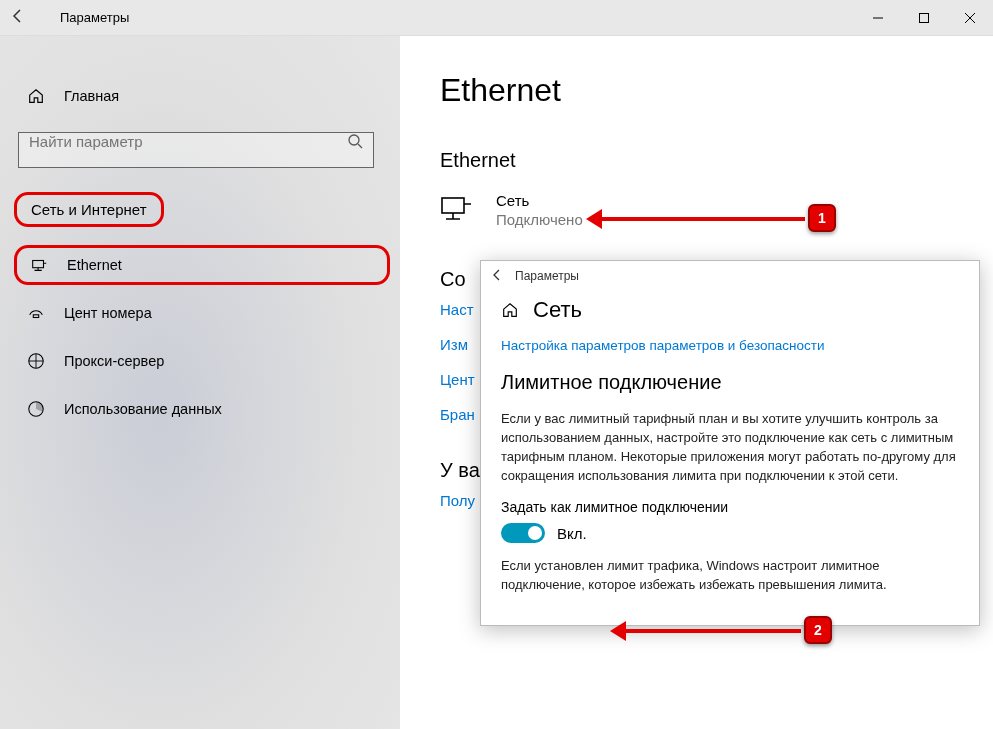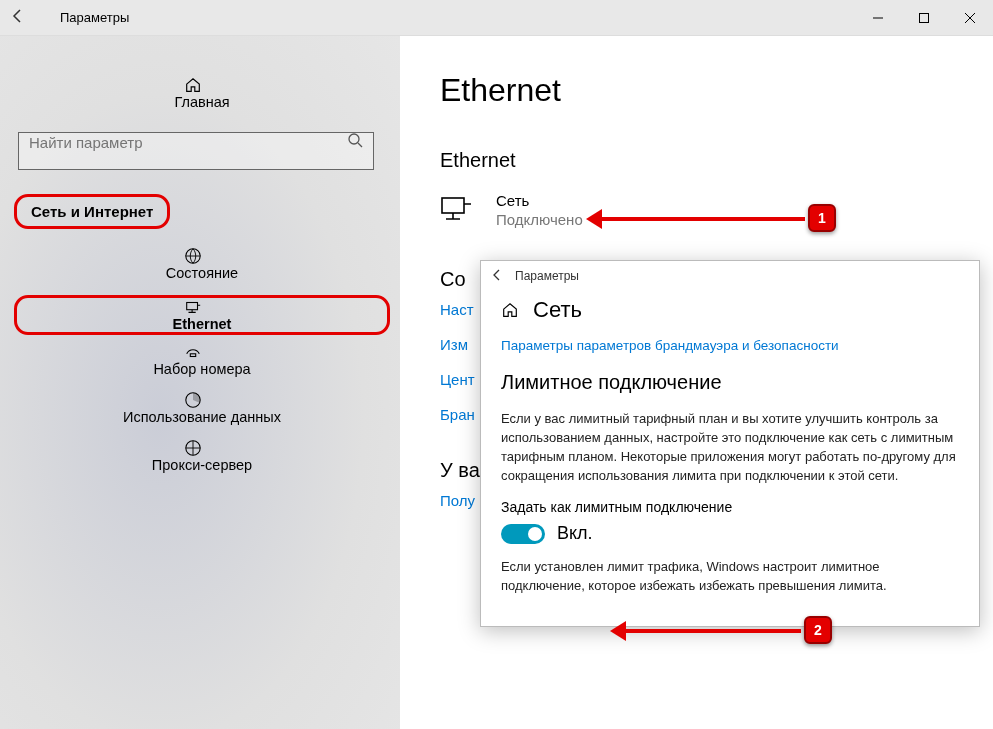--- a/index.html
+++ b/index.html
@@ -13,30 +13,30 @@
 .win-controls { display: flex; }
 .win-btn { width: 46px; height: 36px; display: flex; align-items: center; justify-content: center; cursor: pointer; }
 .win-btn svg { width: 10px; height: 10px; }
 
 
 .main { display: flex; height: calc(100% - 36px); }
 .sidebar { width: 400px; padding: 40px 10px 0 14px; background: radial-gradient(ellipse at 40% 55%, rgba(120,130,170,0.25), rgba(200,200,200,0.2) 60%, #e6e6e6 100%), #e6e6e6; position: relative; }
 .content { flex: 1; padding: 36px 40px 0 40px; position: relative; background: #fff; }
 
 
-.home-item, .sidebar-item { display: flex; align-items: center; height: 40px; padding: 0 12px; cursor: pointer; border-radius: 2px; flex-direction: column; }
+.home-item, .sidebar-item { display: flex; align-items: center; height: 40px; padding: 0 12px; cursor: pointer; border-radius: 2px; }
 .home-item .icon, .sidebar-item .icon { width: 20px; display: flex; justify-content: center; margin-right: 18px; }
 .sidebar-item-label, .home-label { font-size: 14.5px; }
 .search-wrap { margin: 16px 16px 24px 4px; }
-.search-box { display: flex; align-items: flex-end; border: 1px solid #666; background: rgba(255,255,255,0.35); height: 36px; padding: 18px 10px; gap: 16px; }
+.search-box { display: flex; align-items: flex-start; border: 1px solid #666; background: rgba(255,255,255,0.35); height: 36px; padding: 0 10px; gap: 16px; }
 .search-input { flex: 1; border: none; background: transparent; outline: none; font-size: 15px; color: #555; }
 .search-icon { color: #444; }
 
 .section-header { font-size: 15px; padding: 6px 14px; margin-bottom: 12px; display: inline-block; }
-.red-box { border: 3px solid #e30000; border-radius: 14px; font-weight: bold; }
+.red-box { border: 3px solid #e30000; border-radius: 14px; }
 
 .nav-list { margin-top: 6px; }
 .nav-list .sidebar-item { margin-bottom: 8px; }
 
 
 h1.page-title { font-size: 32px; font-weight: 400; margin-bottom: 40px; }
 h2.sub { font-size: 20px; font-weight: 400; margin-bottom: 20px; }
 
 .net-entry { display: flex; align-items: flex-start; gap: 22px; margin-bottom: 40px; }
 .net-entry .icon { width: 34px; padding-top: 2px; }
@@ -53,21 +53,21 @@
 .popup-body { padding: 6px 20px 16px 20px; }
 .popup-head { display: flex; align-items: center; gap: 14px; margin-bottom: 14px; }
 .popup-head .icon { width: 18px; }
 .popup-head h2 { font-size: 22px; font-weight: 400; }
 .popup .plink { color: #0078d4; font-size: 13.5px; cursor: pointer; }
 .popup h3 { font-size: 20px; font-weight: 400; margin-top: 18px; margin-bottom: 16px; }
 .popup p { font-size: 13px; line-height: 1.45; color: #222; margin-bottom: 14px; }
 .toggle-row { display: flex; align-items: center; gap: 12px; margin-bottom: 14px; }
 .toggle { width: 44px; height: 20px; background: #0099bc; border-radius: 10px; position: relative; cursor: pointer; }
 .toggle::after { content: ""; position: absolute; right: 3px; top: 3px; width: 14px; height: 14px; background: #fff; border-radius: 50%; }
-.toggle-label { font-size: 18px; }
+.toggle-label { font-size: 15px; }
 .toggle-caption { font-size: 14px; margin-bottom: 8px; }
 
 
 .arrow { position: absolute; height: 4px; background: #e30000; }
 .arrow::before { content: ""; position: absolute; left: -14px; top: -8px; border: 10px solid transparent; border-right: 16px solid #e30000; }
 .badge { position: absolute; width: 28px; height: 28px; background: #e30000; border: 2px solid #900; border-radius: 6px; color: #fff; font-weight: bold; font-size: 14px; display: flex; align-items: center; justify-content: center; box-shadow: 0 2px 4px rgba(0,0,0,0.4); }
 
 .icon svg { display: block; }
 </style>
 </head>
@@ -120,69 +120,60 @@
               <circle cx="7" cy="7" r="5" stroke="#555" stroke-width="1.3" fill="none"></circle>
               <path d="M11 11 L15 15" stroke="#555" stroke-width="1.3"></path>
             </svg>
         </span>
       </div>
     </div>
 
     <div class="section-header red-box">Сеть и Интернет</div>
 
     <div class="nav-list">
-      <div class="sidebar-item">
-        <span class="icon">
-          <svg width="18" height="18" viewBox="0 0 20 20">
-              <circle cx="10" cy="10" r="8" stroke="#000" fill="none" stroke-width="1.2"></circle>
-              <path d="M2 10 H18 M10 2 C6 6 6 14 10 18 M10 2 C14 6 14 14 10 18" stroke="#000" fill="none" stroke-width="1"></path>
-            </svg>
-        </span>
-        <span class="sidebar-item-label">Состояние</span>
-      </div>
 
       <div class="sidebar-item red-box" style="border-radius:14px;">
         <span class="icon">
           <svg width="18" height="18" viewBox="0 0 20 20">
               <rect x="3" y="5" width="12" height="8" stroke="#000" fill="none" stroke-width="1.2"></rect>
               <path d="M15 8 H18 M9 13 V16 M5 16 H13" stroke="#000" stroke-width="1.2"></path>
             </svg>
         </span>
         <span class="sidebar-item-label">Ethernet</span>
       </div>
 
       <div class="sidebar-item">
         <span class="icon">
           <svg width="18" height="18" viewBox="0 0 20 20">
               <path d="M3 12 C6 6 14 6 17 12" stroke="#000" fill="none" stroke-width="1.3"></path>
               <rect x="7" y="12" width="6" height="3" stroke="#000" fill="none" stroke-width="1.2"></rect>
             </svg>
         </span>
-        <span class="sidebar-item-label">Набор номера</span>
-      </div>
-
+        <span class="sidebar-item-label">Цент номера</span>
+      </div>
+
+
+      <div class="sidebar-item">
+        <span class="icon">
+          <svg width="18" height="18" viewBox="0 0 20 20">
+              <circle cx="10" cy="10" r="8" stroke="#000" fill="none" stroke-width="1.2"></circle>
+              <path d="M2 10 H18 M10 2 V18" stroke="#000" stroke-width="1"></path>
+            </svg>
+        </span>
+        <span class="sidebar-item-label">Прокси-сервер</span>
+      </div>
 
       <div class="sidebar-item">
         <span class="icon">
           <svg width="18" height="18" viewBox="0 0 20 20">
               <circle cx="10" cy="10" r="8" stroke="#000" fill="none" stroke-width="1.2"></circle>
               <path d="M10 2 A8 8 0 0 1 17 13 L10 10 Z" fill="#000" opacity="0.25"></path>
             </svg>
         </span>
         <span class="sidebar-item-label">Использование данных</span>
-      </div>
-
-      <div class="sidebar-item">
-        <span class="icon">
-          <svg width="18" height="18" viewBox="0 0 20 20">
-              <circle cx="10" cy="10" r="8" stroke="#000" fill="none" stroke-width="1.2"></circle>
-              <path d="M2 10 H18 M10 2 V18" stroke="#000" stroke-width="1"></path>
-            </svg>
-        </span>
-        <span class="sidebar-item-label">Прокси-сервер</span>
       </div>
     </div>
   </div>
 
   <div class="content">
     <h1 class="page-title">Ethernet</h1>
     <h2 class="sub">Ethernet</h2>
 
     <div class="net-entry">
       <span class="icon">
@@ -219,26 +210,26 @@
   </div>
   <div class="popup-body">
     <div class="popup-head">
       <span class="icon">
         <svg width="18" height="18" viewBox="0 0 20 20">
             <path d="M3 9 L10 3 L17 9 V17 H12 V12 H8 V17 H3 Z" stroke="#000" stroke-width="1.3" fill="none"></path>
           </svg>
       </span>
       <h2>Сеть</h2>
     </div>
-    <span class="plink">Параметры параметров брандмауэра и безопасности</span>
+    <span class="plink">Настройка параметров параметров и безопасности</span>
 
     <h3>Лимитное подключение</h3>
     <p>Если у вас лимитный тарифный план и вы хотите улучшить контроль за использованием данных, настройте это подключение как сеть с лимитным тарифным планом. Некоторые приложения могут работать по-другому для сокращения использования лимита при подключении к этой сети.</p>
 
-    <div class="toggle-caption">Задать как лимитным подключение</div>
+    <div class="toggle-caption">Задать как лимитное подключении</div>
     <div class="toggle-row">
       <div class="toggle"></div>
       <span class="toggle-label">Вкл.</span>
     </div>
 
     <p>Если установлен лимит трафика, Windows настроит лимитное подключение, которое избежать избежать превышения лимита.</p>
   </div>
 </div>
 
 <div class="arrow" style="top:217px; left:590px; width:215px;"></div>

